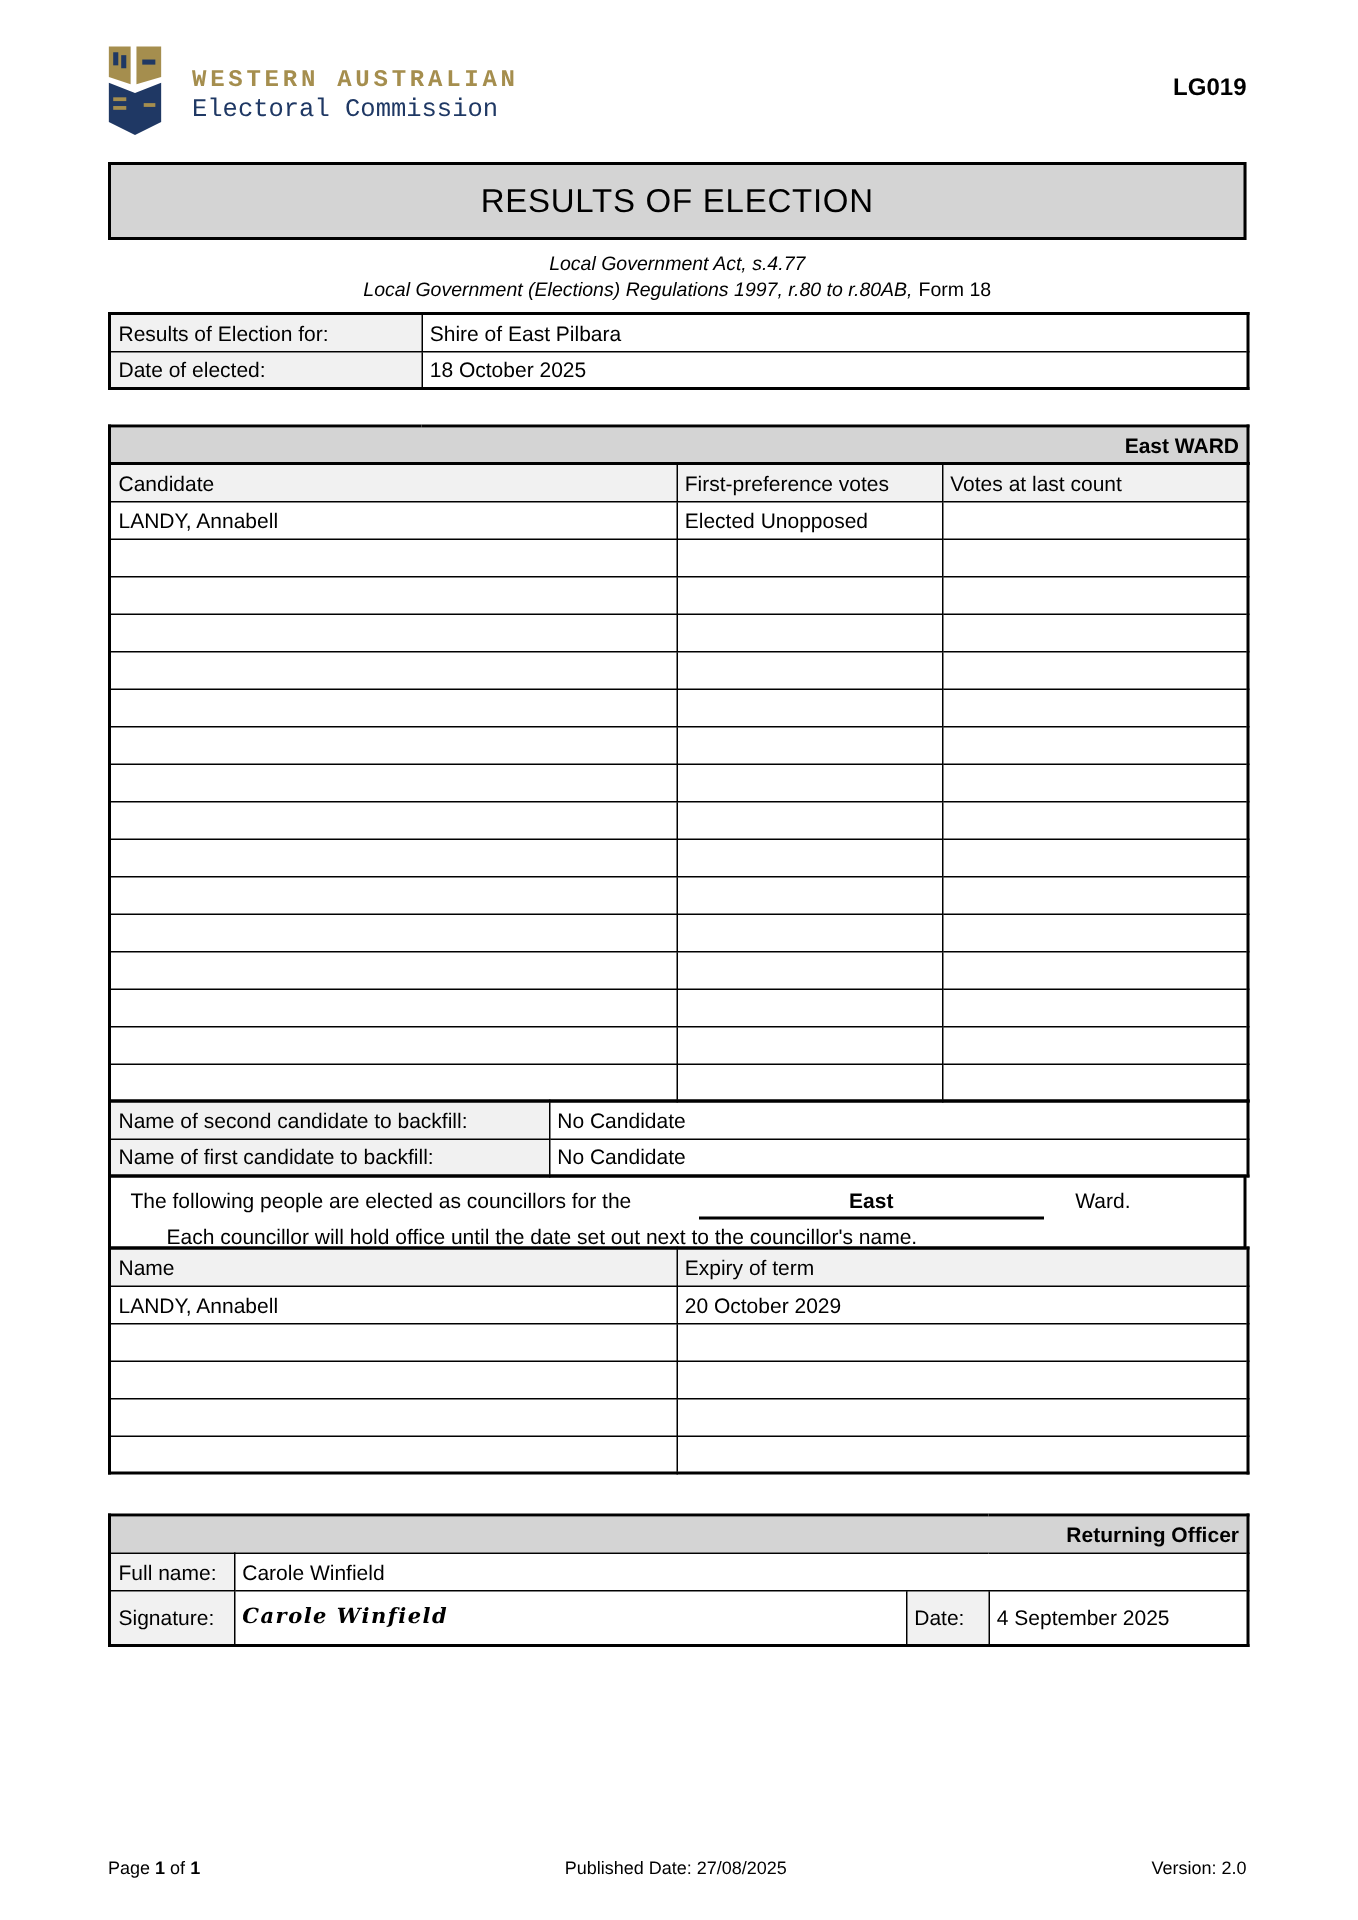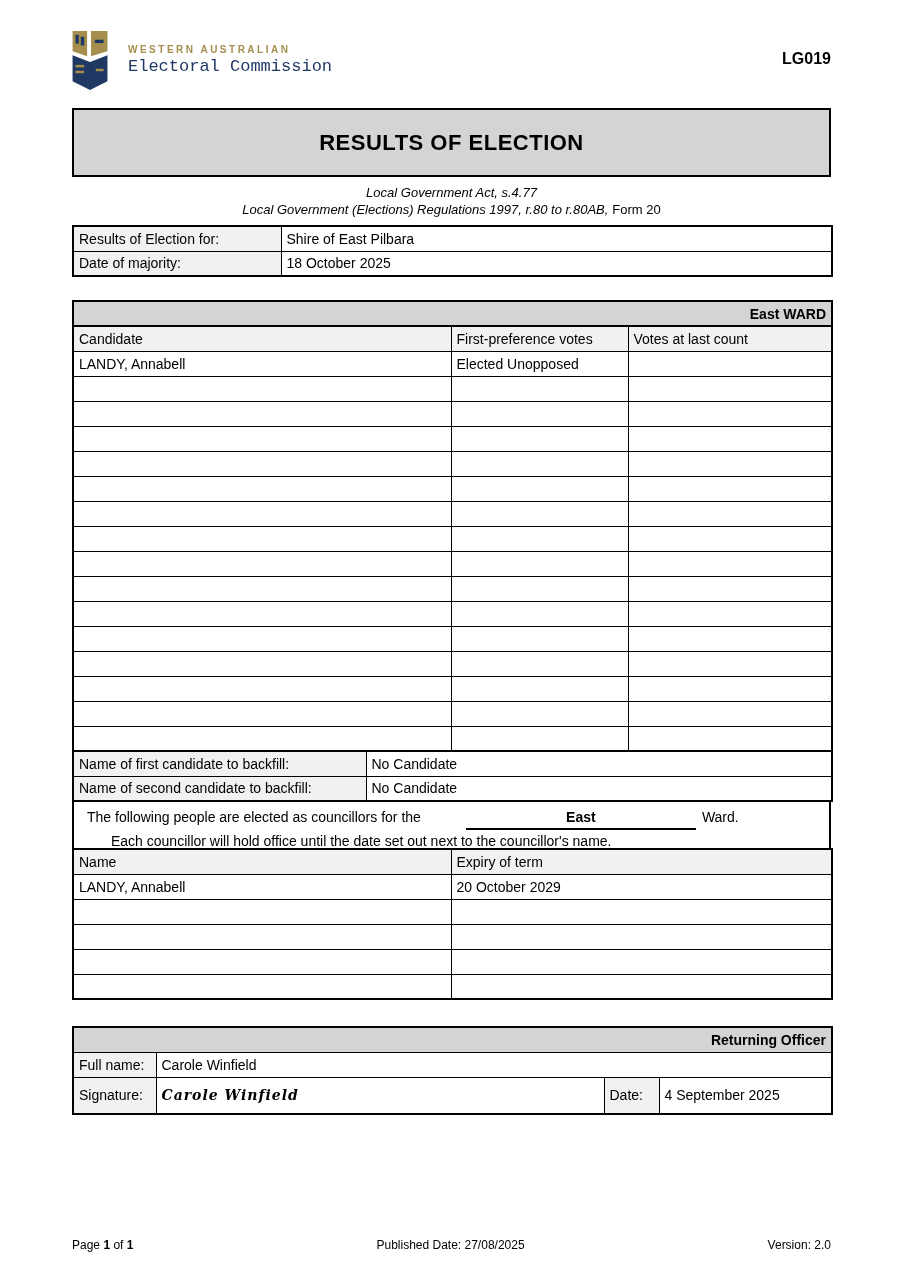--- a/index.html
+++ b/index.html
@@ -2,46 +2,46 @@
 <html style="--header-gray: #d4d4d4; --label-gray: #f1f1f1; --logo-gold: #a58e4e; --logo-navy: #1f3864;"><head>
 <meta charset="utf-8">
 <style>
   html,body{margin:0;padding:0;background:#fff;}
   .page{position:relative;width:905px;height:1280px;background:#fff;overflow:hidden;
         font-family:"Liberation Sans","DejaVu Sans",sans-serif;color:#000;}
   
   .brand{position:absolute;left:70px;top:30px;display:flex;align-items:flex-start;}
   .brand svg{width:40px;height:62px;display:block;}
   .brand-text{margin-left:18px;padding-top:14px;}
-  .brand-line1{font-size:10px;letter-spacing:2.5px;color:var(--logo-gold);font-weight:bold;}
+  .brand-line1{font-size:16px;letter-spacing:2.5px;color:var(--logo-gold);font-weight:bold;font-family:Liberation Mono, monospace;}
   .brand-line2{font-family:Liberation Mono, monospace;font-size:17px;color:var(--logo-navy);margin-top:2px;}
   .form-code{position:absolute;top:50px;right:74px;font-size:16px;font-weight:bold;}
   
   .main{position:absolute;left:72px;top:108px;width:759px;}
-  .title-box{box-sizing:border-box;height:69px;border:2px solid #000;background:var(--header-gray);
-             display:flex;align-items:center;justify-content:center;font-size:22px;font-weight:bold;letter-spacing:.5px;}
+  .title-box{box-sizing:border-box;height:52px;border:2px solid #000;background:var(--header-gray);
+             display:flex;align-items:center;justify-content:center;font-size:22px;font-weight:normal;letter-spacing:.5px;}
   .legal{margin-top:7px;text-align:center;font-size:13px;line-height:17px;}
   .legal .it{font-style:italic;}
   .legal .plain{font-style:normal;margin-left:4px;}
   
   table.tbl{border-collapse:collapse;table-layout:fixed;width:759px;border:2px solid #000;}
   table.tbl td{box-sizing:border-box;border:1px solid #000;height:25px;padding:0 5px;
                font-size:14px;overflow:hidden;white-space:nowrap;vertical-align:middle;}
   .stack{margin-top:-2px;}
   td.lbl{background:var(--label-gray);}
   td.hdr{background:var(--header-gray);font-weight:bold;text-align:right;}
   td.colhdr{background:var(--label-gray);}
   td.pad10{padding-left:10px;}
   td.pad13{padding-left:13px;}
   td.ctr{text-align:left;}
   
   .decl{box-sizing:border-box;margin-top:-2px;border:2px solid #000;height:50px;padding:4px 12px 0 13px;font-size:14px;}
   .decl-line1{display:flex;align-items:baseline;line-height:22px;}
   .ward-underline{flex:0 0 230px;margin-left:45px;border-bottom:2px solid #000;text-align:center;font-weight:bold;}
-  .decl-suffix{margin-left:6px;}
+  .decl-suffix{margin-left:21px;}
   .decl-line2{line-height:22px;margin-left:24px;}
   
   .ro{margin-top:26px;}
   td.sig-cell{font-family:"DejaVu Serif","Liberation Serif",serif;font-style:italic;font-weight:bold;
               font-size:23px;padding-left:12px;letter-spacing:1px;}
   tr.sig-row td{height:37px;}
   
   .footer{position:absolute;left:72px;right:74px;top:1238px;display:flex;justify-content:space-between;font-size:12px;}
   .footer b{font-weight:bold;}
 </style>
@@ -68,35 +68,35 @@
     </div>
   </div>
   <div class="form-code">LG019</div>
 
   <div class="main">
 
     <div class="title-box">RESULTS OF ELECTION</div>
 
     <div class="legal">
       <div class="it">Local Government Act, s.4.77</div>
-      <div><span class="it">Local Government (Elections) Regulations 1997, r.80 to r.80AB,</span><span class="plain">Form 20</span></div>
+      <div><span class="it">Local Government (Elections) Regulations 1997, r.80 to r.80AB,</span><span class="plain">Form 18</span></div>
     </div>
 
     <table class="tbl" style="margin-top:7px;">
       <colgroup>
           <col style="width:208px">
           <col style="width:551px">
         </colgroup>
       <tbody>
           <tr>
         <td class="lbl">Results of Election for:</td>
         <td class="pad13">Shire of East Pilbara</td>
       </tr>
       <tr>
-        <td class="lbl">Date of majority:</td>
+        <td class="lbl">Date of elected:</td>
         <td class="pad13">18 October 2025</td>
       </tr>
     </tbody>
       </table>
 
     <table class="tbl" style="margin-top:23px;">
       <colgroup>
           <col style="width:208px">
           <col style="width:551px">
         </colgroup>
@@ -204,25 +204,25 @@
         </tbody>
     </table>
 
     <table class="tbl stack">
       <colgroup>
           <col style="width:293px">
           <col style="width:466px">
         </colgroup>
       <tbody>
           <tr>
+        <td class="lbl">Name of second candidate to backfill:</td>
+        <td class="pad13">No Candidate</td>
+      </tr>
+      <tr>
         <td class="lbl">Name of first candidate to backfill:</td>
-        <td class="pad13">No Candidate</td>
-      </tr>
-      <tr>
-        <td class="lbl">Name of second candidate to backfill:</td>
         <td class="pad13">No Candidate</td>
       </tr>
     </tbody>
       </table>
 
     <div class="decl">
       <div class="decl-line1">
         <span>The following people are elected as councillors for the</span>
         <span class="ward-underline">East</span>
         <span class="decl-suffix">Ward.</span>

